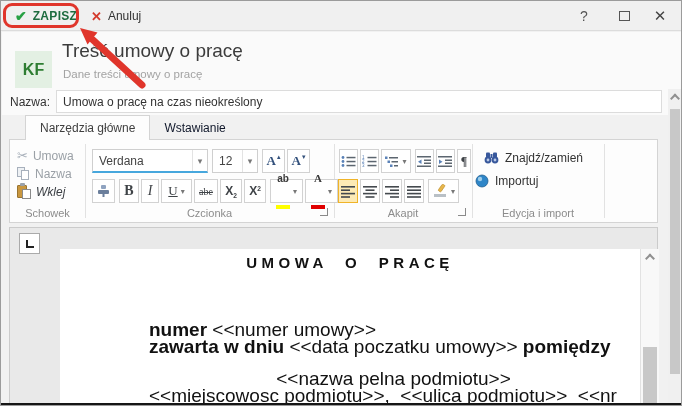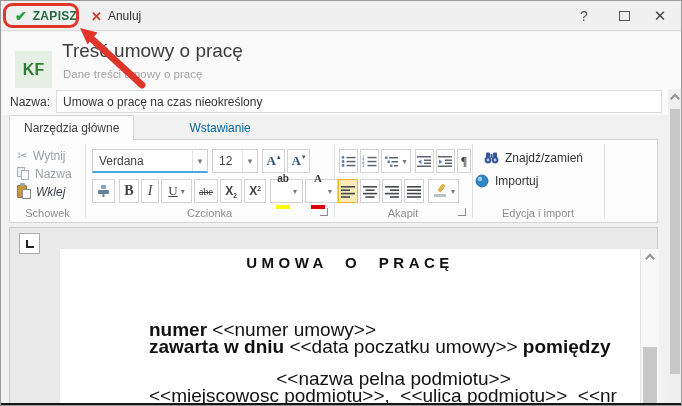--- a/index.html
+++ b/index.html
@@ -30,22 +30,22 @@
   .badge{position:absolute;left:13px;top:19px;width:37px;height:37px;background:#e3f0e3;color:#2e7d32;font-size:16px;font-weight:700;display:flex;align-items:center;justify-content:center;}
   .page-title{position:absolute;left:60px;top:8px;font-size:19px;color:#3c3c3c;}
   .page-subtitle{position:absolute;left:61px;top:36px;font-size:11.5px;color:#a3a3a3;}
 
   
   .name-row{position:absolute;left:1px;top:88px;width:680px;height:26px;background:#fafafa;}
   .name-label{position:absolute;left:8px;top:6px;font-size:12px;color:#333;}
   .name-input{position:absolute;left:54px;top:1px;width:606px;height:23px;border:1px solid #dcdcdc;background:#fff;font-size:12px;color:#333;padding:0 6px;outline:none;}
 
   
-  .tabs{position:absolute;left:8px;top:114px;height:25px;display:flex;z-index:5;gap:41px;}
-  .tab{height:25px;padding:0 14px;display:flex;align-items:center;font-size:12px;color:#0369a1;}
+  .tabs{position:absolute;left:24px;top:114px;height:25px;display:flex;z-index:5;}
+  .tab{height:25px;padding:0 14px;display:flex;align-items:center;font-size:12px;color:#0f172a;}
   .tab.active{background:#fdfdfd;border:1px solid #d4d4d4;border-bottom:none;color:#3f3f3f;}
 
   
   .ribbon{position:absolute;left:8px;top:138px;width:649px;height:84px;background:#fdfdfd;border:1px solid #d4d4d4;}
   .gsep{position:absolute;top:4px;bottom:4px;width:1px;background:#e2e2e2;}
   .glabel{position:absolute;bottom:3px;font-size:11px;color:#8c8c8c;text-align:center;}
   .launcher{position:absolute;width:8px;height:8px;border-right:1.5px solid #8a8a8a;border-bottom:1.5px solid #8a8a8a;}
   .clipitem{position:absolute;display:flex;align-items:center;gap:5px;font-size:12px;height:17px;}
   .dis{color:#9aa0a6;}
   .en{color:#3b3f44;font-style:italic;}
@@ -146,21 +146,21 @@
   </div>
 
   <div class="ribbon">
     <div class="gsep" style="left:75px"></div>
     <div class="gsep" style="left:324px"></div>
     <div class="gsep" style="left:462px"></div>
     <div class="gsep" style="left:594px"></div>
 
     <div class="clipitem dis" style="left:7px;top:7px">
       <span class="cut-ic">✂</span>
-      <span>Wytnij</span>
+      <span>Umowa</span>
     </div>
     <div class="clipitem dis" style="left:7px;top:25px">
       <span class="copy-ic">
           <i class="copy-back"></i>
           <i class="copy-front"></i>
         </span>
       <span>Nazwa</span>
     </div>
     <div class="clipitem en" style="left:7px;top:43px">
       <span class="paste-ic">

